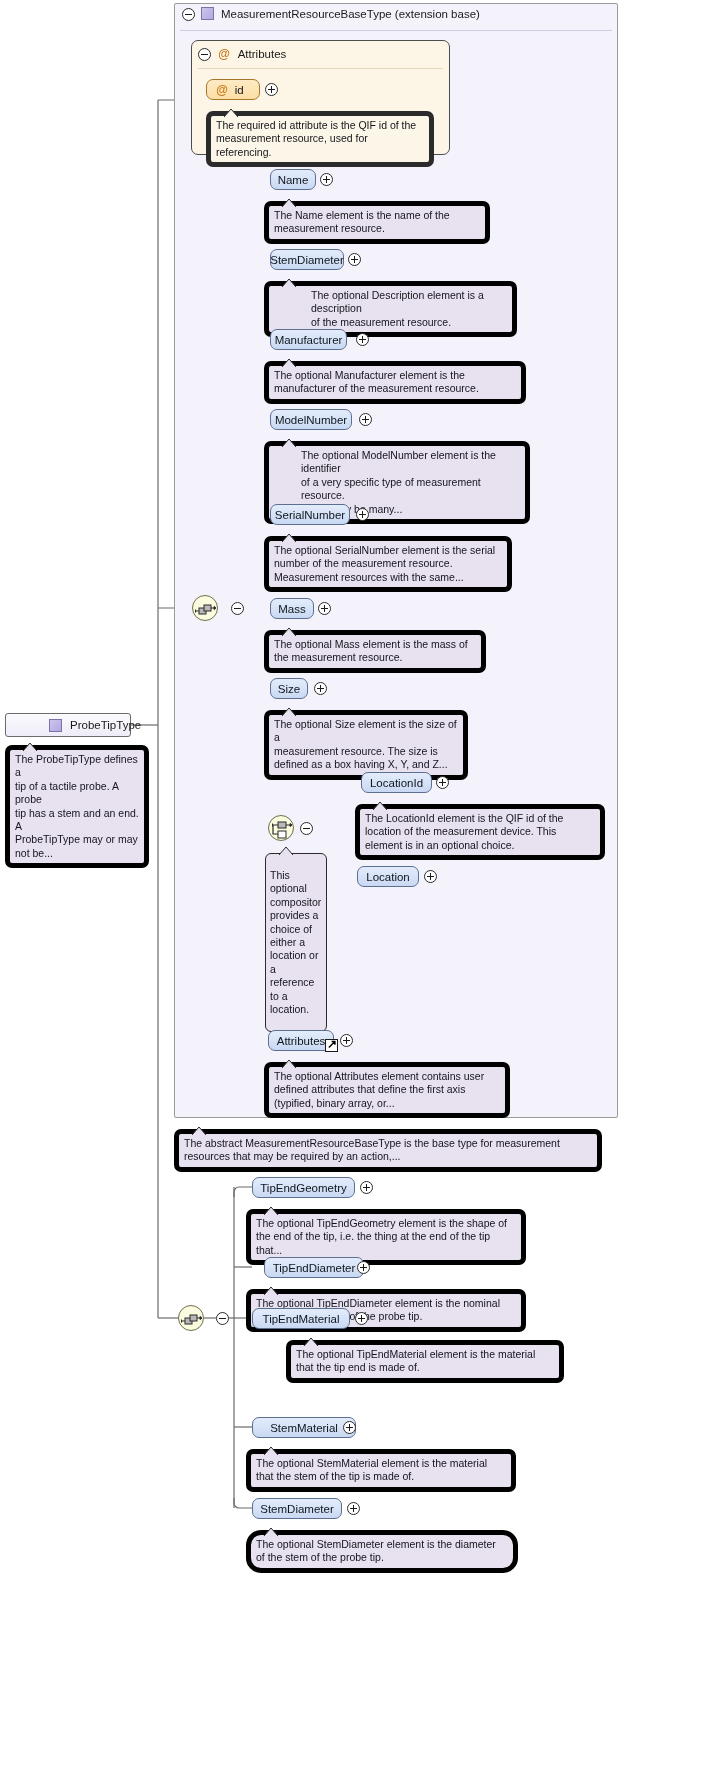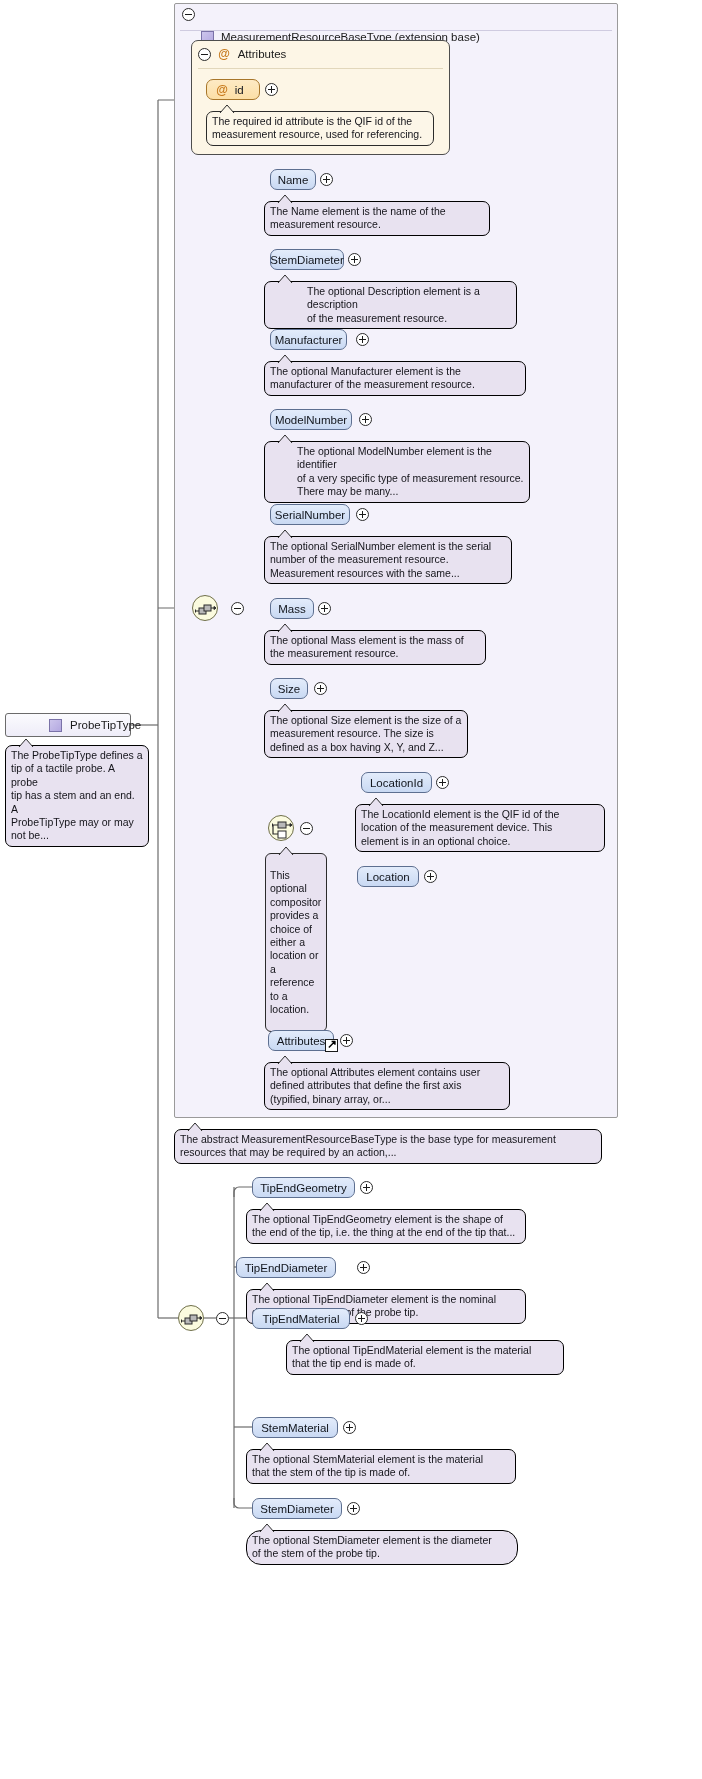--- a/index.html
+++ b/index.html
@@ -24,25 +24,25 @@
   
   .basepanel {
     position: absolute;
     background: #f4f2fb;
     border: 1px solid #9a9a9a;
     border-radius: 2px;
   }
   .basepanel-head {
     position: absolute;
     display: flex;
+    align-items: center;
     gap: 7px;
     font-size: 11.5px;
     color: #1a1a1a;
     white-space: nowrap;
-    margin-top: 24px;
   }
   .head-rule {
     position: absolute;
     height: 1px;
     background: #cfcbe0;
   }
   .attrbox {
     position: absolute;
     background: #fdf6e6;
     border: 1px solid #4d4d4d;
@@ -106,21 +106,21 @@
   .at-glyph {
     color: #c77a1d;
     font-size: 12px;
     font-style: italic;
     font-weight: bold;
   }
   
   .note {
     position: absolute;
     background: #e8e2f0;
-    border: 1px solid #000000;
+    border: 5px solid #000000;
     border-radius: 7px;
     font-size: 10.5px;
     line-height: 13.4px;
     color: #14141a;
     padding: 3px 4px 3px 5px;
     white-space: pre-line;
   }
   .note.cream {
     background: #fcf6e8;
     border-color: #2b2b2b;
@@ -429,39 +429,39 @@
 
   <div class="node" style="left:252px; top:1177px; width:103px;">
     <span>TipEndGeometry</span>
   </div>
   <div class="pm plus" style="left:360px; top:1181px;"></div>
   <div class="note" style="left:246px; top:1209px; width:280px;">The optional TipEndGeometry element is the shape of
 the end of the tip, i.e. the thing at the end of the tip that...<svg class="note-tailshape" viewBox="0 0 16 9">
         <path d="M1 9 L8 1 L15 9" fill="#e8e2f0" stroke="#2b2b2b" stroke-width="1"></path>
       </svg></div>
 
-  <div class="node" style="left:236px; top:1257px; width:100px;">
+  <div class="node" style="left:264px; top:1257px; width:100px;">
     <span>TipEndDiameter</span>
   </div>
   <div class="pm plus" style="left:357px; top:1261px;"></div>
   <div class="note" style="left:246px; top:1289px; width:280px;">The optional TipEndDiameter element is the nominal
 diameter of the end of the probe tip.<svg class="note-tailshape" viewBox="0 0 16 9">
         <path d="M1 9 L8 1 L15 9" fill="#e8e2f0" stroke="#2b2b2b" stroke-width="1"></path>
       </svg></div>
 
   <div class="node" style="left:252px; top:1308px; width:98px;">
     <span>TipEndMaterial</span>
   </div>
   <div class="pm plus" style="left:355px; top:1312px;"></div>
   <div class="note" style="left:246px; top:1340px; width:278px;margin-left:40px;">The optional TipEndMaterial element is the material
 that the tip end is made of.<svg class="note-tailshape" viewBox="0 0 16 9">
         <path d="M1 9 L8 1 L15 9" fill="#e8e2f0" stroke="#2b2b2b" stroke-width="1"></path>
       </svg></div>
 
-  <div class="node" style="left:252px; top:1417px; width:86px;">
+  <div class="node" style="left:252px; top:1417px; width:104px;">
     <span>StemMaterial</span>
   </div>
   <div class="pm plus" style="left:343px; top:1421px;"></div>
   <div class="note" style="left:246px; top:1449px; width:270px;">The optional StemMaterial element is the material
 that the stem of the tip is made of.<svg class="note-tailshape" viewBox="0 0 16 9">
         <path d="M1 9 L8 1 L15 9" fill="#e8e2f0" stroke="#2b2b2b" stroke-width="1"></path>
       </svg></div>
 
   <div class="node" style="left:252px; top:1498px; width:90px;">
     <span>StemDiameter</span>

